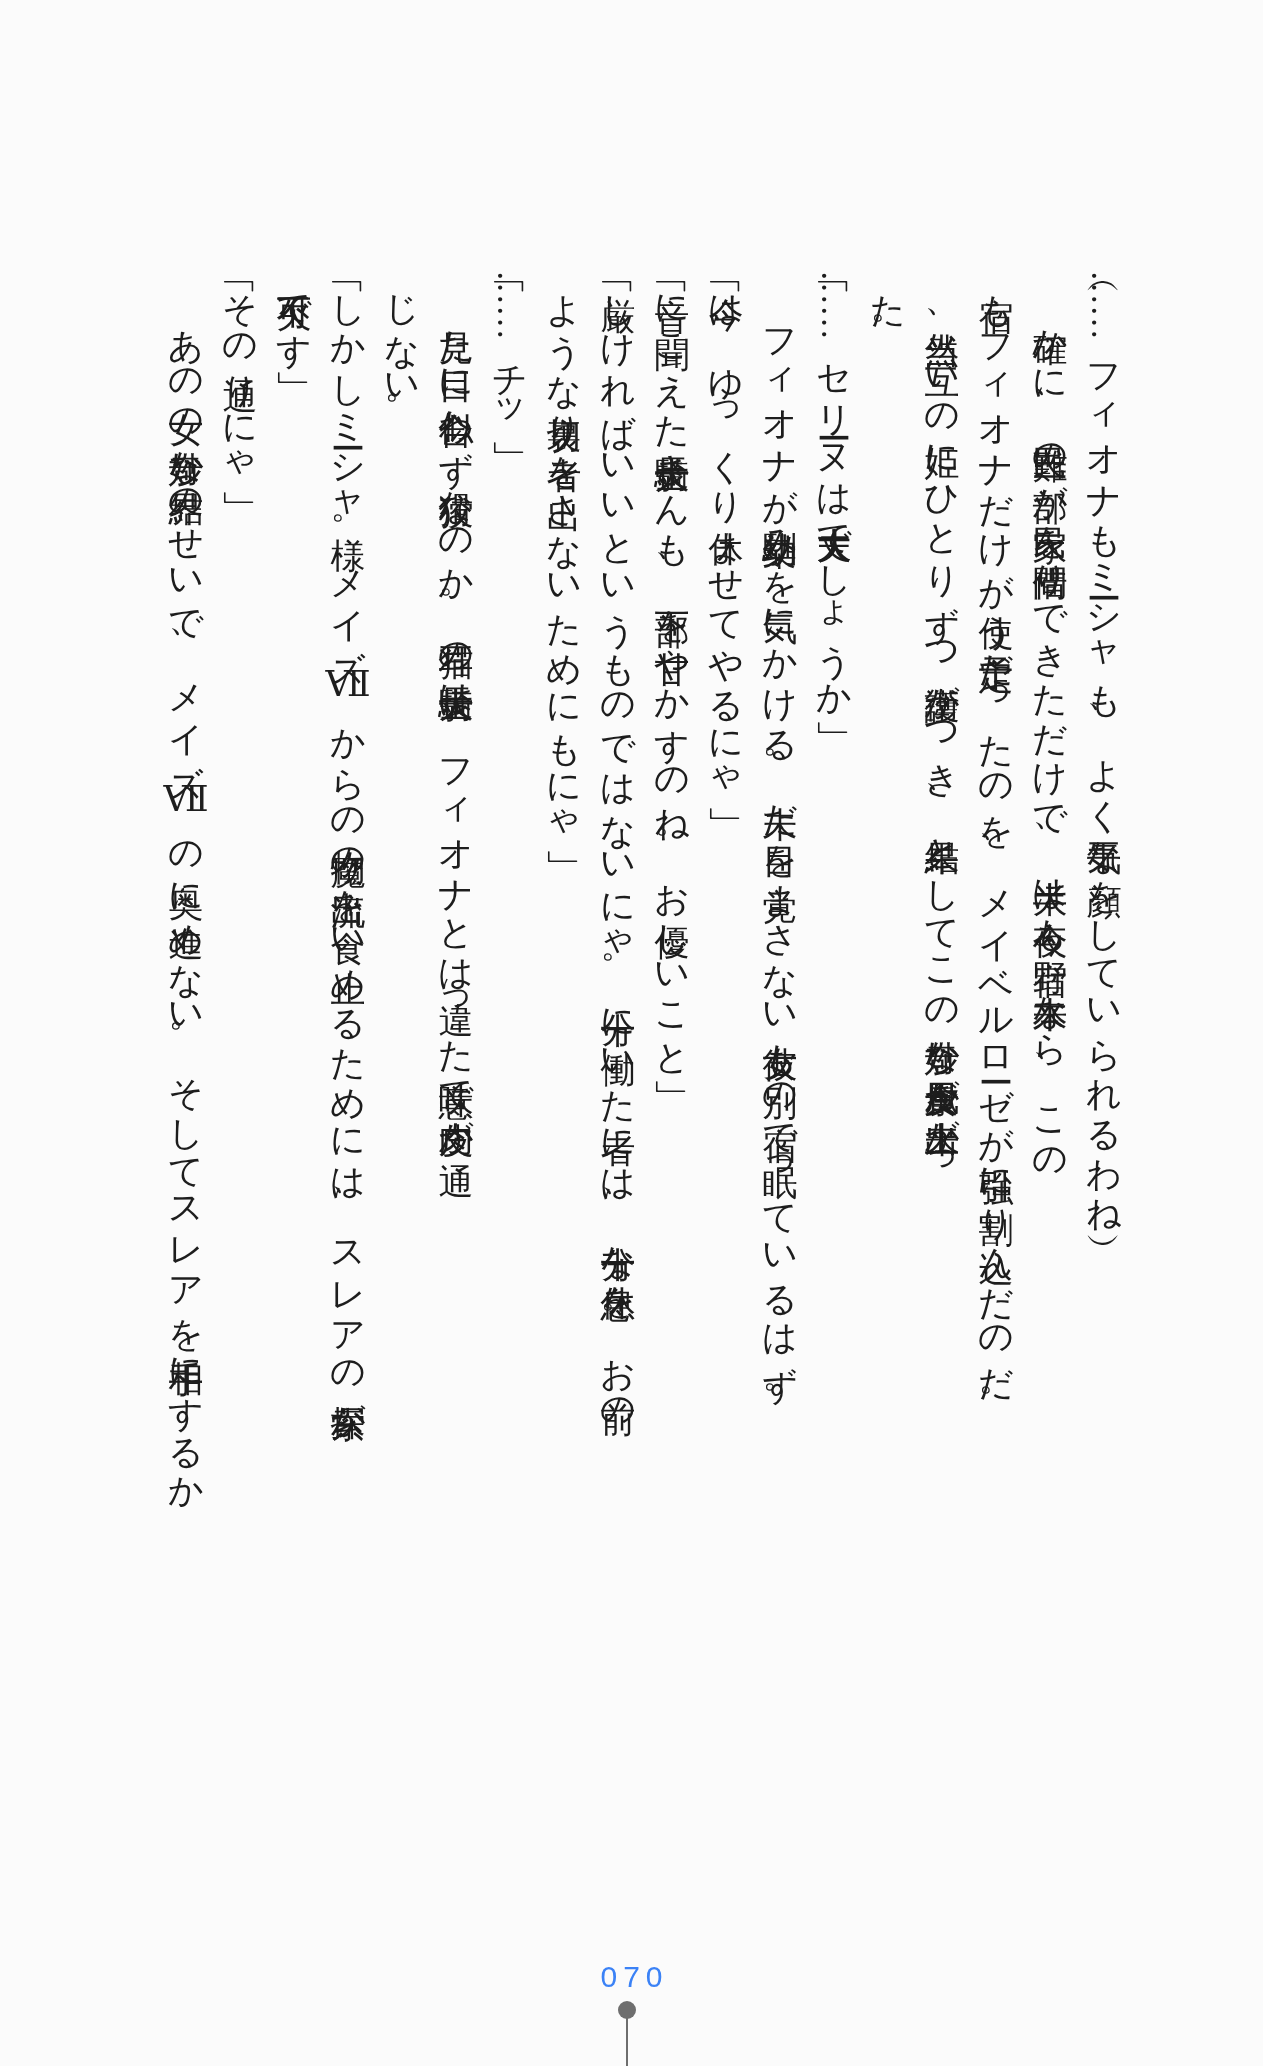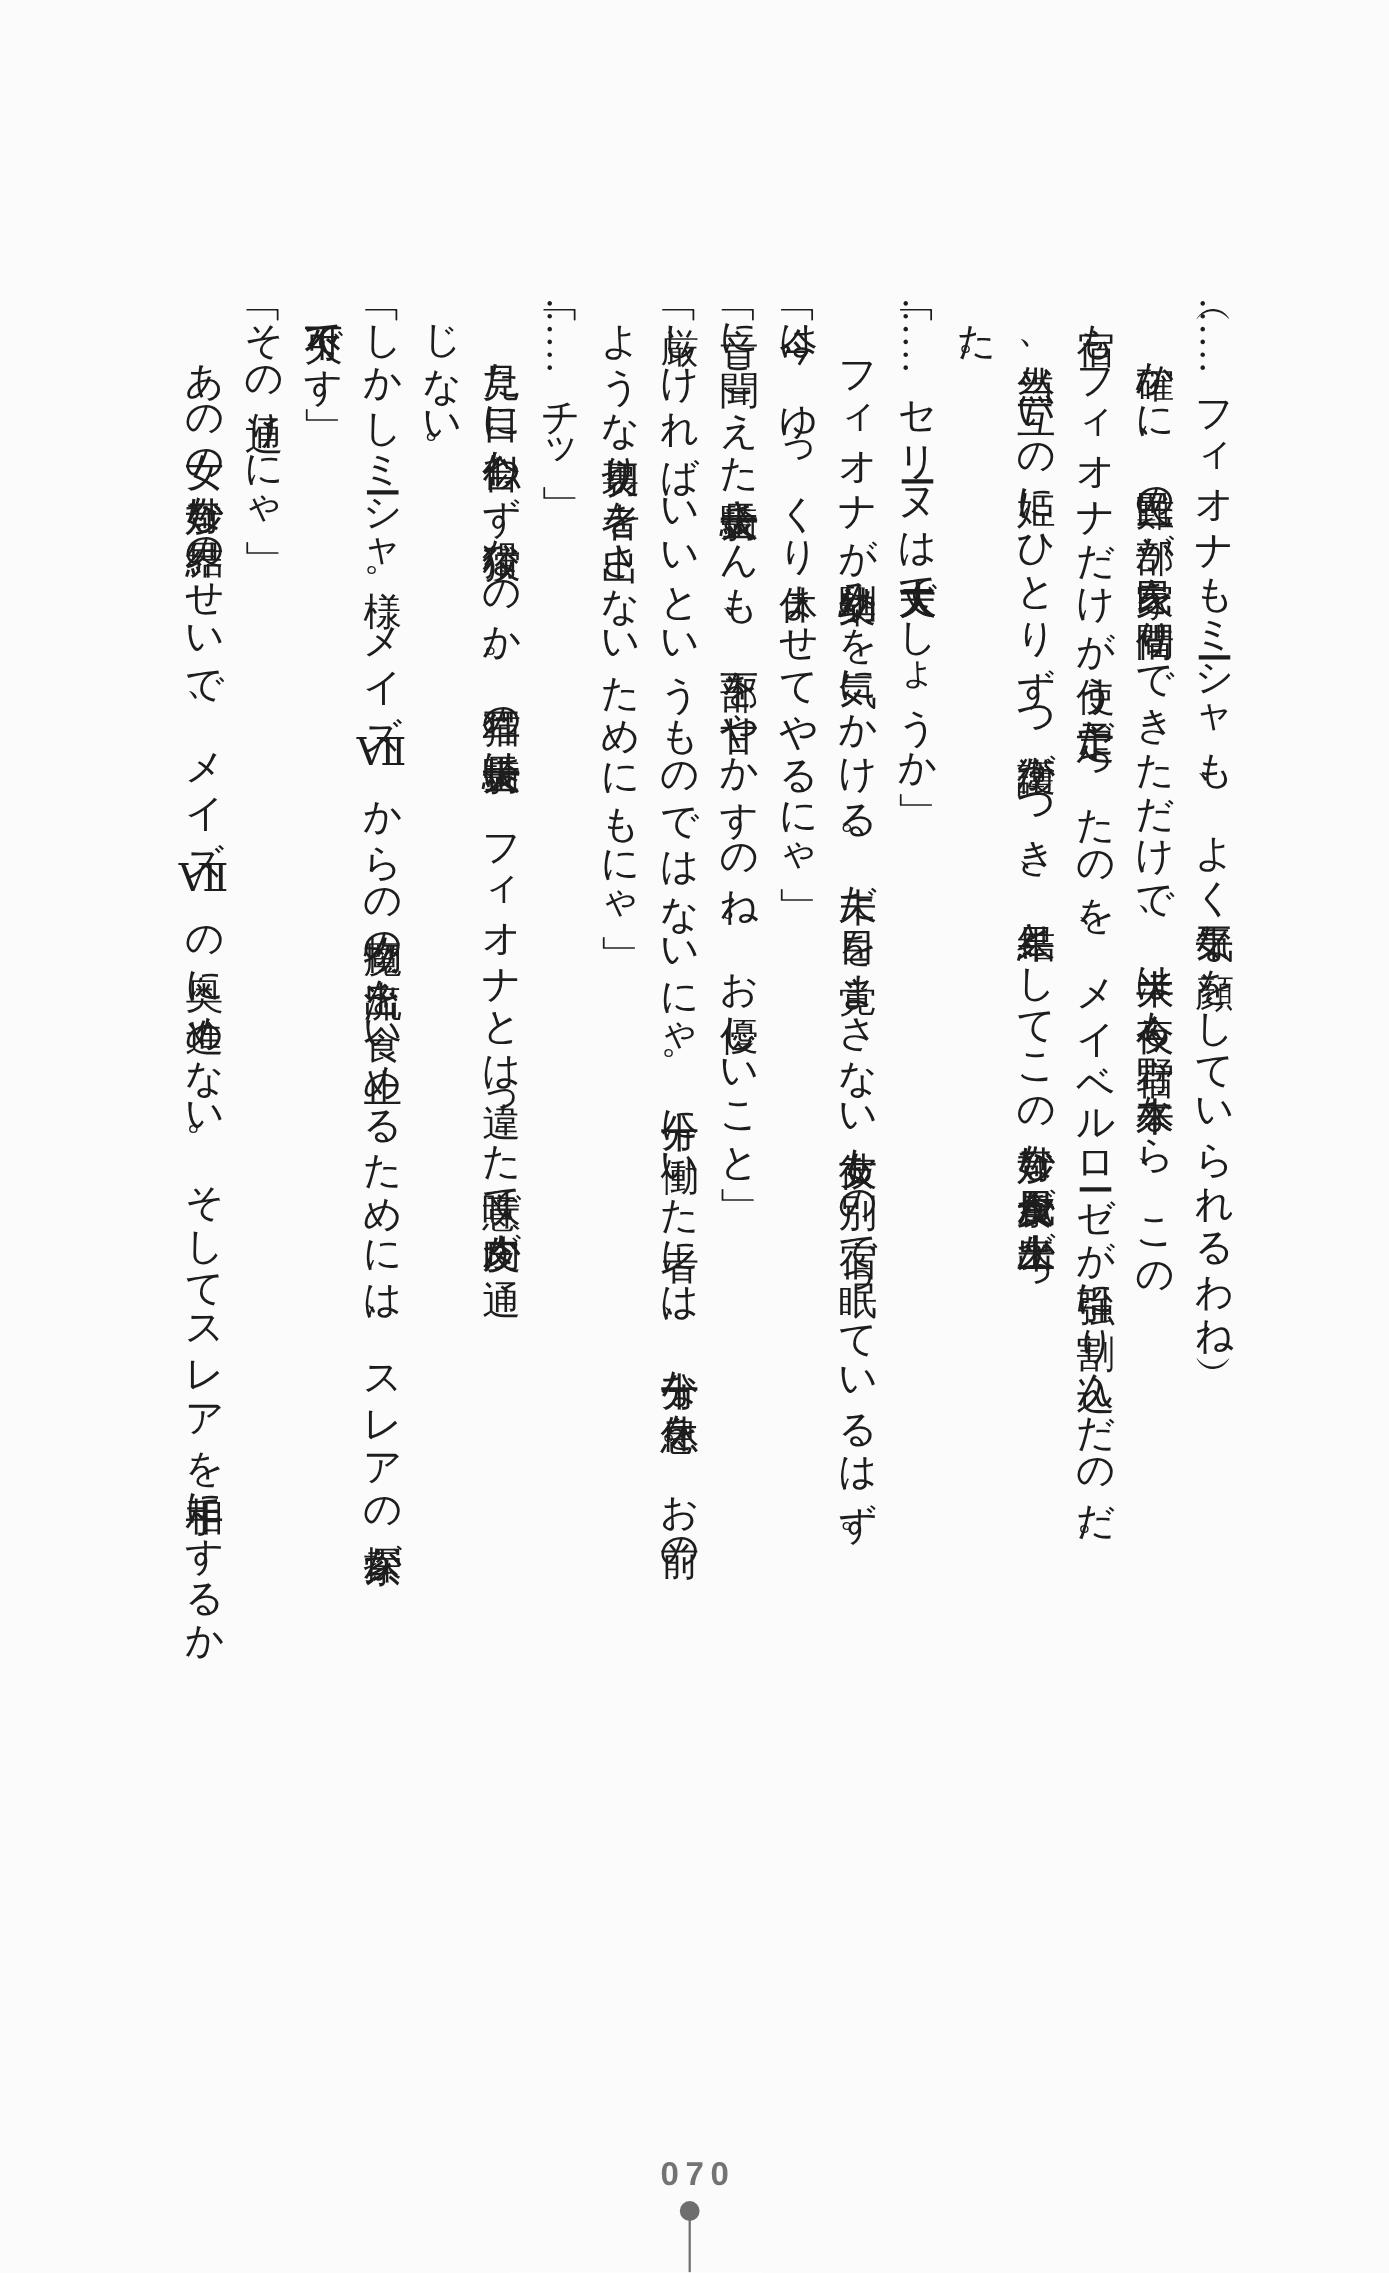--- a/index.html
+++ b/index.html
@@ -31,24 +31,24 @@
     white-space: nowrap;
   }
   .page-number {
     position: absolute;
     left: 0;
     right: 0;
     top: 1960px;
     text-align: center;
     font-family: "Liberation Sans", "DejaVu Sans", sans-serif;
     font-size: 30px;
-    font-weight: 700;
+    font-weight: 400;
     letter-spacing: 6px;
     padding-left: 6px; 
-    color: #737373;
+    color: #3b82f6;
   }
   .footer-dot {
     position: absolute;
     left: 618px;
     top: 2001px;
     width: 18px;
     height: 18px;
     border-radius: 50%;
     background: #6e6e6e;
   }

